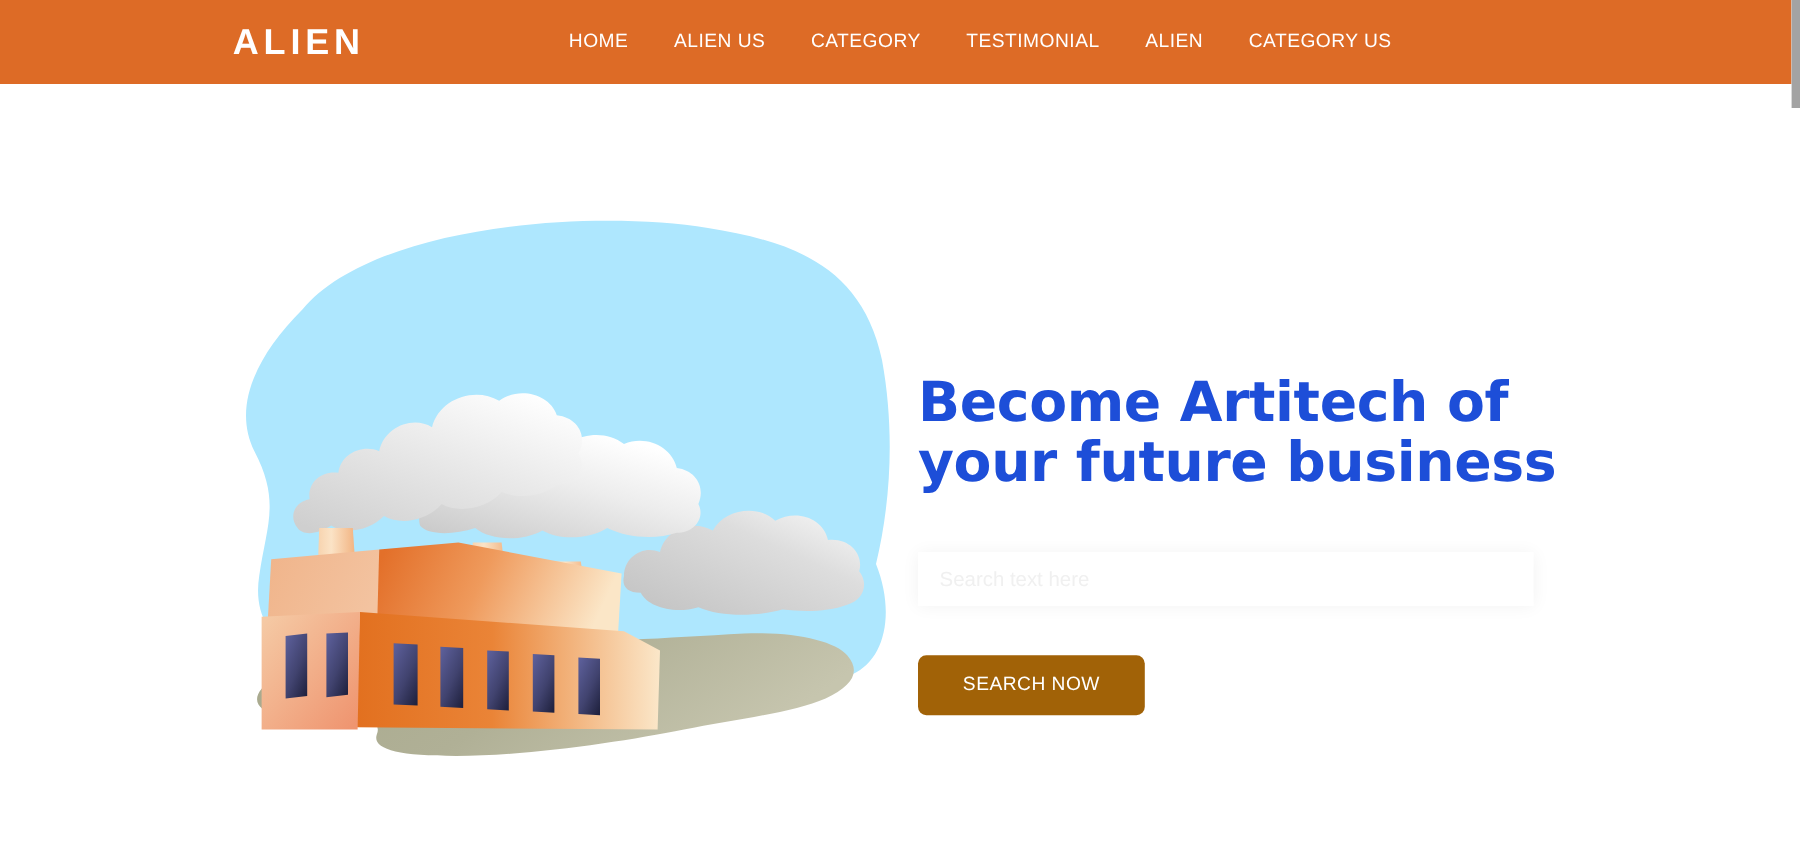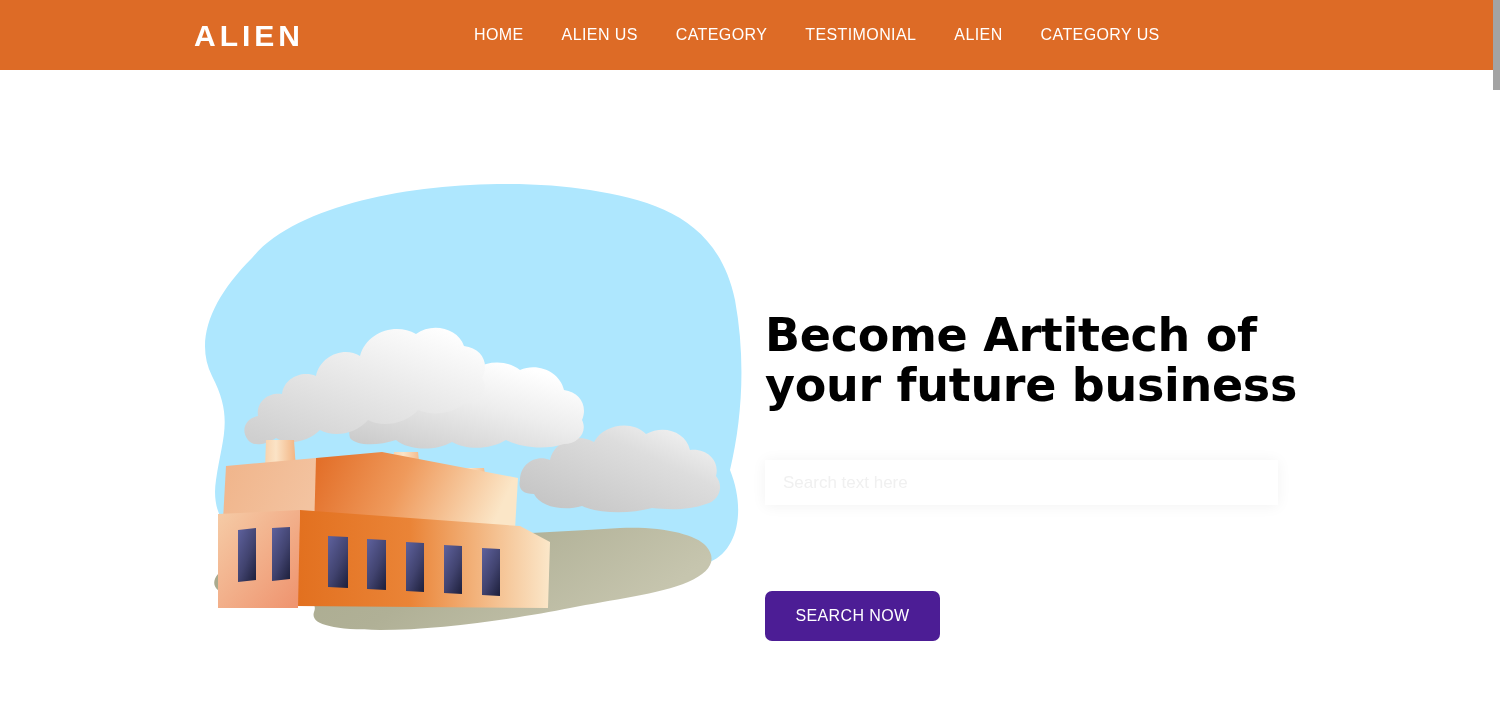--- a/index.html
+++ b/index.html
@@ -78,21 +78,21 @@
 
   
   .hero-title {
     position: absolute;
     left: 765px;
     top: 240px;
     width: 560px;
     font-size: 46px;
     font-weight: bold;
     line-height: 50px;
-    color: #000000;
+    color: #1d4ed8;
     letter-spacing: -0.3px;
     font-family: "DejaVu Sans", sans-serif;
     white-space: pre-line;
   }
 
   .search-field {
     position: absolute;
     left: 765px;
     top: 390px;
     width: 513px;
@@ -108,31 +108,30 @@
   }
   .search-field::placeholder {
     color: #f0f0f0;
     font-size: 17px;
   }
 
   .search-button {
     position: absolute;
     left: 765px;
     top: 476px;
-    width: 175px;
+    width: 189px;
     height: 50px;
-    background: #4c1d95;
+    background: #a16207;
     color: #ffffff;
     border: none;
     border-radius: 7px;
     font-size: 16px;
     letter-spacing: 0.4px;
     cursor: pointer;
     font-family: "Liberation Sans", sans-serif;
-    margin-top: 45px;
   }
 
   
   .scrollbar-track {
     position: absolute;
     top: 0; right: 0;
     width: 7px;
     height: 720px;
     background: #ffffff;
   }

